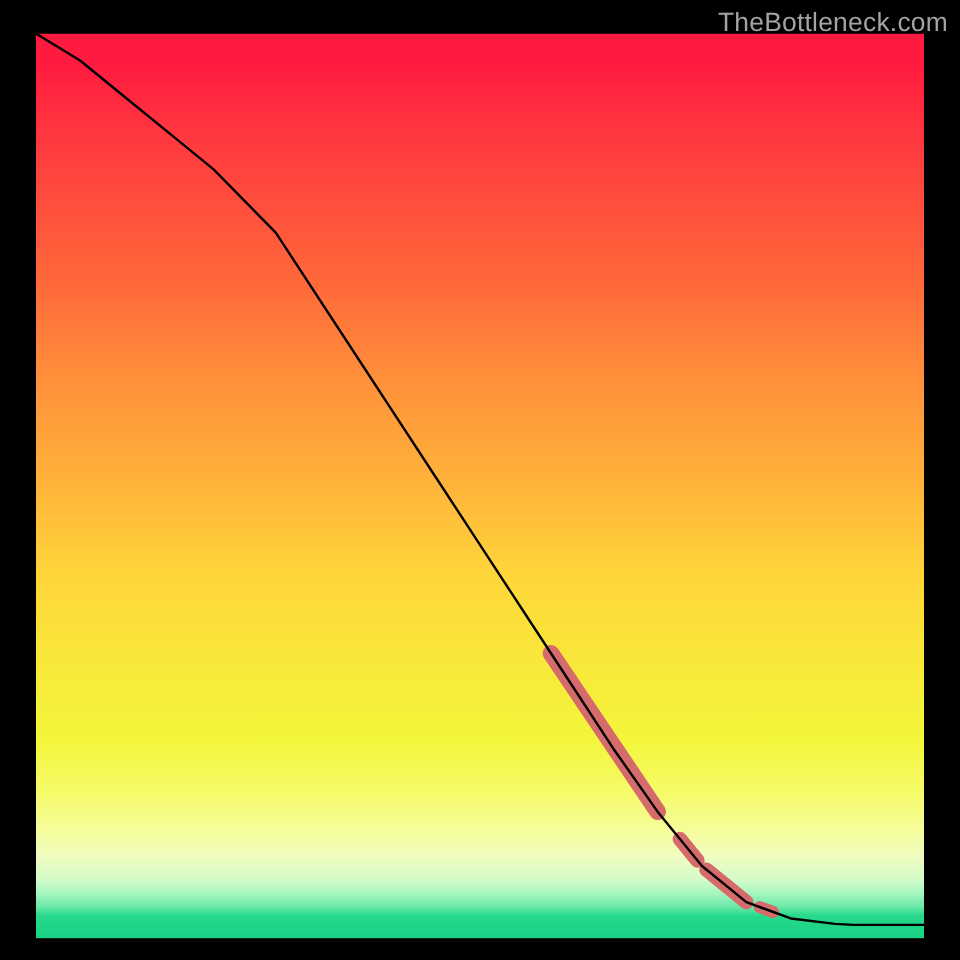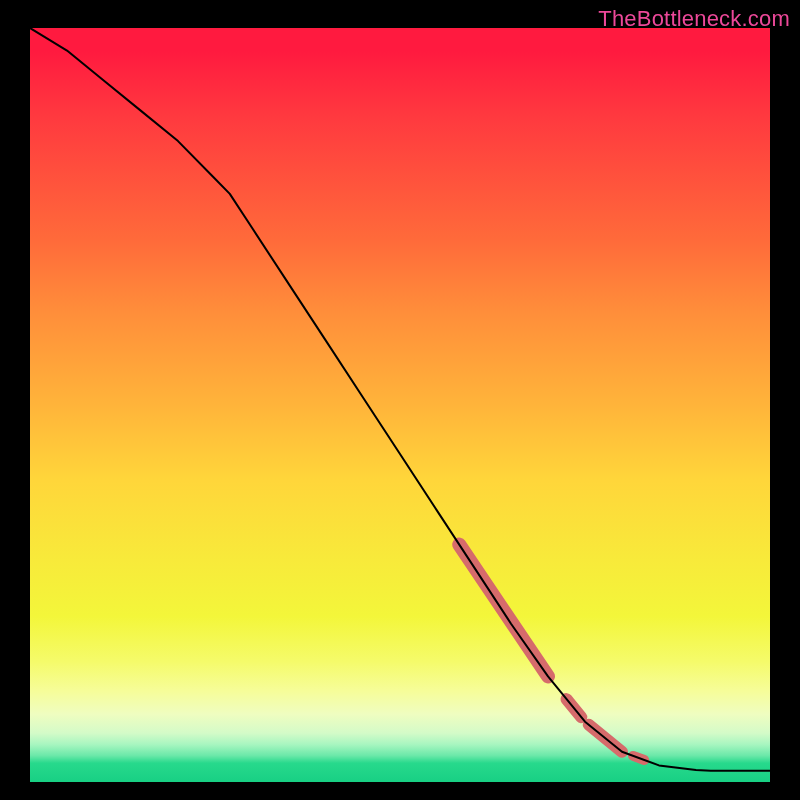--- a/index.html
+++ b/index.html
@@ -49,21 +49,21 @@
       #a8f6c0 95%,
       #6be8a9 96.5%,
       #27d98c 97.5%,
       #18d084 100%
     );
   }
   .watermark {
     position: absolute;
     top: 6px;
     right: 10px;
-    color: #ec4899;
+    color: #a3a3a3;
     font-size: 22px;
     font-weight: 500;
     letter-spacing: 0.2px;
     user-select: none;
   }
   svg.curve {
     position: absolute;
     inset: 0;
     width: 100%;
     height: 100%;

